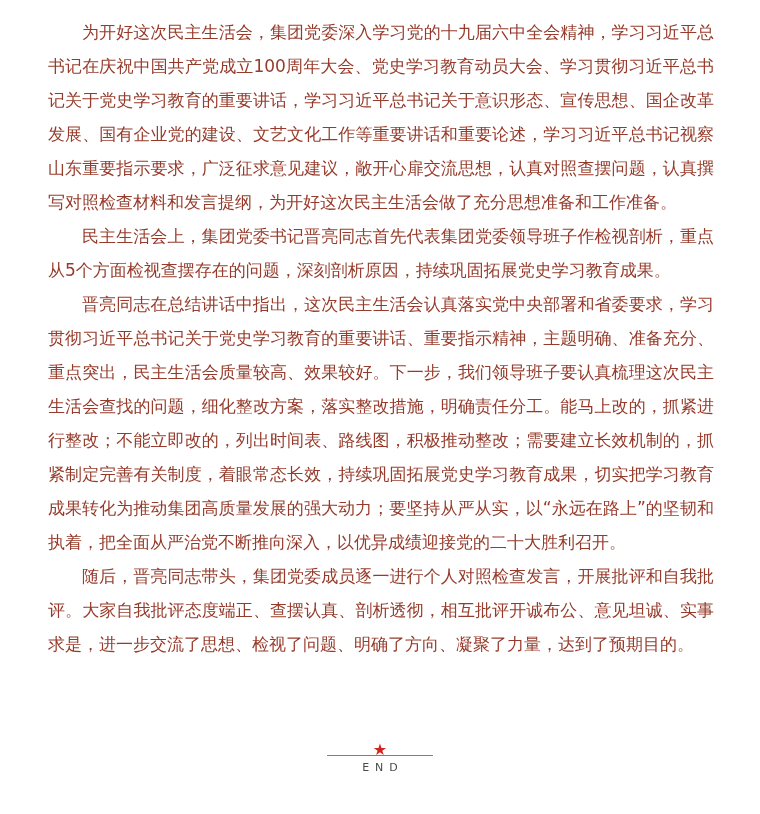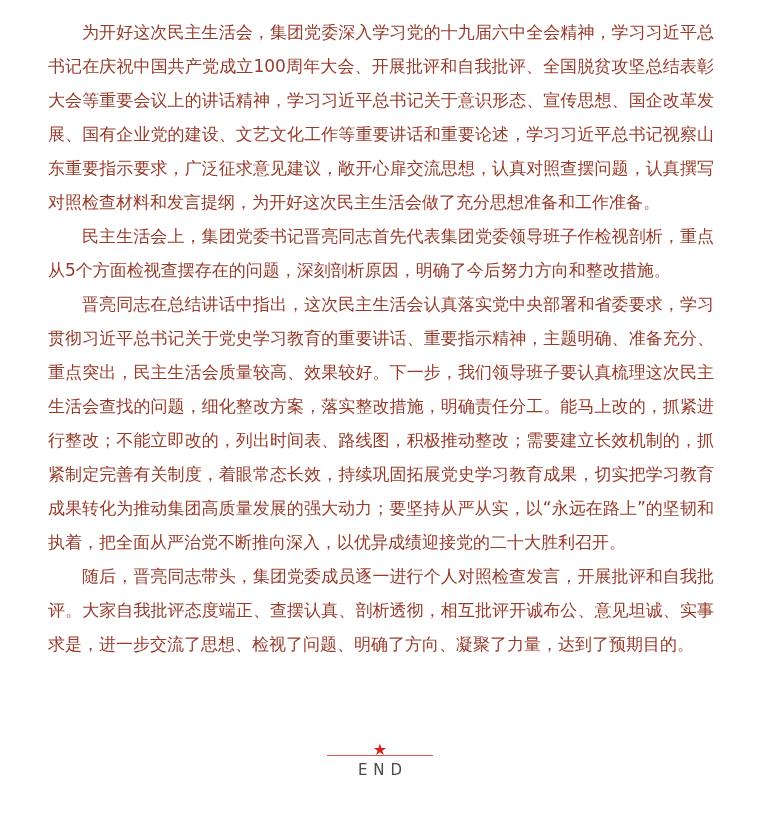--- a/index.html
+++ b/index.html
@@ -38,35 +38,35 @@
     color: var(--star-color, #d2231f);
   }
   .end-line {
     width: 106px;
     height: 0;
     margin: -1px auto 0 auto;
     border-top: 1px solid var(--line-color, #e2574d);
   }
   .end-label {
     margin-top: 5px;
-    font-size: 15px;
+    font-size: 11px;
     letter-spacing: 6px;
     margin-left: 6px;
     color: var(--label-color, #4a4a4a);
     font-family: "DejaVu Sans", "Liberation Sans", sans-serif;
   }
 </style>
 </head>
 <body style="background: rgb(255, 255, 255);">
 
 <div class="page">
 
   <div class="article">
-    <p>为开好这次民主生活会，集团党委深入学习党的十九届六中全会精神，学习习近平总书记在庆祝中国共产党成立100周年大会、开展批评和自我批评、全国脱贫攻坚总结表彰大会等重要会议上的讲话精神，学习习近平总书记关于意识形态、宣传思想、国企改革发展、国有企业党的建设、文艺文化工作等重要讲话和重要论述，学习习近平总书记视察山东重要指示要求，广泛征求意见建议，敞开心扉交流思想，认真对照查摆问题，认真撰写对照检查材料和发言提纲，为开好这次民主生活会做了充分思想准备和工作准备。</p>
-    <p>民主生活会上，集团党委书记晋亮同志首先代表集团党委领导班子作检视剖析，重点从5个方面检视查摆存在的问题，深刻剖析原因，明确了今后努力方向和整改措施。</p>
+    <p>为开好这次民主生活会，集团党委深入学习党的十九届六中全会精神，学习习近平总书记在庆祝中国共产党成立100周年大会、党史学习教育动员大会、学习贯彻习近平总书记关于党史学习教育的重要讲话，学习习近平总书记关于意识形态、宣传思想、国企改革发展、国有企业党的建设、文艺文化工作等重要讲话和重要论述，学习习近平总书记视察山东重要指示要求，广泛征求意见建议，敞开心扉交流思想，认真对照查摆问题，认真撰写对照检查材料和发言提纲，为开好这次民主生活会做了充分思想准备和工作准备。</p>
+    <p>民主生活会上，集团党委书记晋亮同志首先代表集团党委领导班子作检视剖析，重点从5个方面检视查摆存在的问题，深刻剖析原因，持续巩固拓展党史学习教育成果。</p>
     <p>晋亮同志在总结讲话中指出，这次民主生活会认真落实党中央部署和省委要求，学习贯彻习近平总书记关于党史学习教育的重要讲话、重要指示精神，主题明确、准备充分、重点突出，民主生活会质量较高、效果较好。下一步，我们领导班子要认真梳理这次民主生活会查找的问题，细化整改方案，落实整改措施，明确责任分工。能马上改的，抓紧进行整改；不能立即改的，列出时间表、路线图，积极推动整改；需要建立长效机制的，抓紧制定完善有关制度，着眼常态长效，持续巩固拓展党史学习教育成果，切实把学习教育成果转化为推动集团高质量发展的强大动力；要坚持从严从实，以“永远在路上”的坚韧和执着，把全面从严治党不断推向深入，以优异成绩迎接党的二十大胜利召开。</p>
     <p>随后，晋亮同志带头，集团党委成员逐一进行个人对照检查发言，开展批评和自我批评。大家自我批评态度端正、查摆认真、剖析透彻，相互批评开诚布公、意见坦诚、实事求是，进一步交流了思想、检视了问题、明确了方向、凝聚了力量，达到了预期目的。</p>
   </div>
 
   <div class="end-marker">
     <span class="end-star">★</span>
     <div class="end-line"></div>
     <div class="end-label">END</div>
   </div>
 

